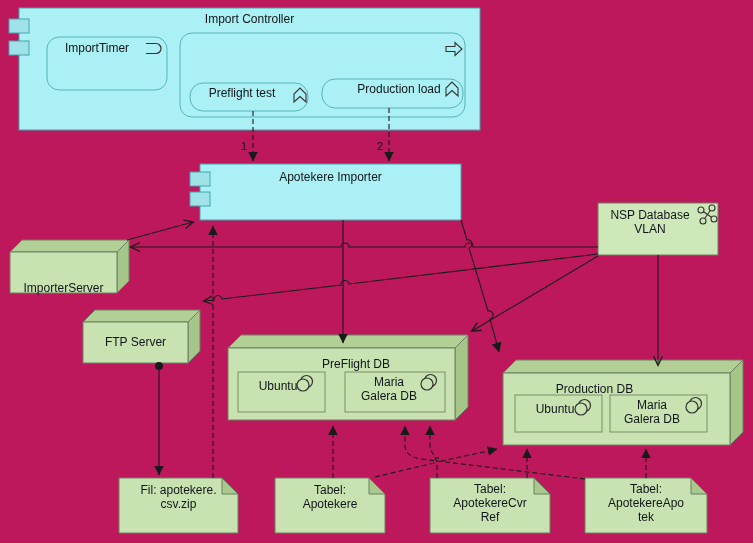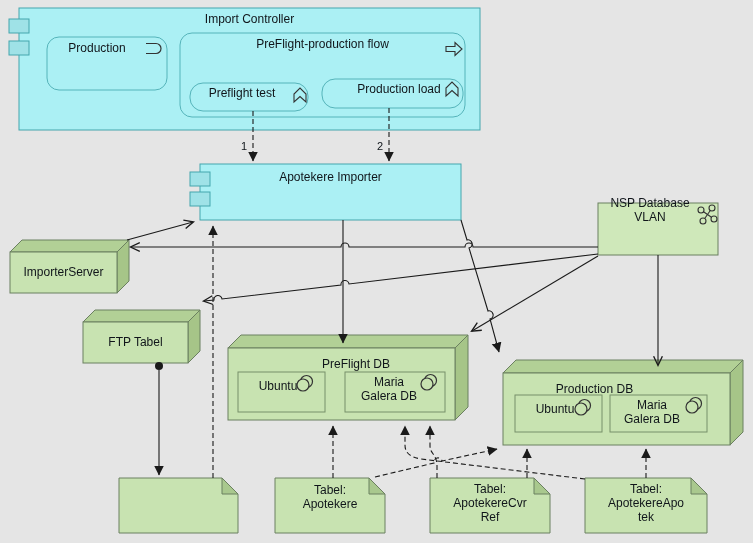--- a/index.html
+++ b/index.html
@@ -1,16 +1,16 @@
 <!DOCTYPE html>
 <html><head>
 <meta charset="utf-8">
 <style>
   html,body{margin:0;padding:0;background:#fff;}
-  #canvas{position:relative;width:753px;height:543px;background:#e5e5e5;overflow:hidden;
+  #canvas{position:relative;width:753px;height:543px;background:#be185d;overflow:hidden;
           font-family:"Liberation Sans", sans-serif;}
   #shapes{position:absolute;left:0;top:0;}
   .lbl{position:absolute;font-size:12px;line-height:14px;color:#10151a;text-align:center;
        white-space:pre-line;pointer-events:none;}
   .seq{font-size:11px;}
 </style>
 </head>
 <body>
 
 <div id="canvas">
@@ -149,39 +149,40 @@
     <path d="M333,478 L333,426" stroke-dasharray="5,3" marker-end="url(#mf)"></path>
     <path d="M375,477 L434,463 A4,4 0 0 1 442,461 L497,449" stroke-dasharray="5,3" marker-end="url(#mf)"></path>
     <path d="M437,478 L437,466 C437,454 430,454 430,446 L430,426" stroke-dasharray="5,3" marker-end="url(#mf)"></path>
     <path d="M527,478 L527,449" stroke-dasharray="5,3" marker-end="url(#mf)"></path>
     <path d="M585,479 L421,459 C409,457 405,452 405,445 L405,426" stroke-dasharray="5,3" marker-end="url(#mf)"></path>
     <path d="M646,478 L646,449" stroke-dasharray="5,3" marker-end="url(#mf)"></path>
   </g>
 </svg>
 
 <div class="lbl" style="left:19px;top:12px;width:461px;">Import Controller</div>
-<div class="lbl" style="left:47px;top:41px;width:100px;">Production</div>
-<div class="lbl" style="left:180px;top:37px;width:285px;">PreFlight-production flow</div>
+<div class="lbl" style="left:47px;top:41px;width:100px;">ImportTimer</div>
 <div class="lbl" style="left:192px;top:86px;width:100px;text-align:center;">Preflight test</div>
 <div class="lbl" style="left:324px;top:82px;width:110px;margin-left:20px;">Production load</div>
 <div class="lbl seq" style="left:239px;top:139px;width:10px;">1</div>
 <div class="lbl seq" style="left:375px;top:139px;width:10px;">2</div>
 <div class="lbl" style="left:200px;top:170px;width:261px;">Apotekere Importer</div>
-<div class="lbl" style="left:10px;top:265px;width:107px;">ImporterServer</div>
-<div class="lbl" style="left:83px;top:335px;width:105px;">FTP Tabel</div>
-<div class="lbl" style="left:598px;top:196px;width:104px;">NSP Database
+<div class="lbl" style="left:10px;top:281px;width:107px;">ImporterServer</div>
+<div class="lbl" style="left:83px;top:335px;width:105px;">FTP Server</div>
+<div class="lbl" style="left:598px;top:208px;width:104px;">NSP Database
 VLAN</div>
 <div class="lbl" style="left:228px;top:357px;width:256px;">PreFlight DB</div>
 <div class="lbl" style="left:240px;top:379px;width:76px;">Ubuntu</div>
 <div class="lbl" style="left:347px;top:375px;width:84px;">Maria
 Galera DB</div>
 <div class="lbl" style="left:503px;top:382px;width:183px;">Production DB</div>
 <div class="lbl" style="left:517px;top:402px;width:76px;">Ubuntu</div>
 <div class="lbl" style="left:612px;top:398px;width:80px;">Maria
 Galera DB</div>
+<div class="lbl" style="left:119px;top:483px;width:119px;">Fil: apotekere.
+csv.zip</div>
 <div class="lbl" style="left:275px;top:483px;width:110px;">Tabel:
 Apotekere</div>
 <div class="lbl" style="left:430px;top:482px;width:120px;">Tabel:
 ApotekereCvr
 Ref</div>
 <div class="lbl" style="left:585px;top:482px;width:122px;">Tabel:
 ApotekereApo
 tek</div>
 
 </div>

